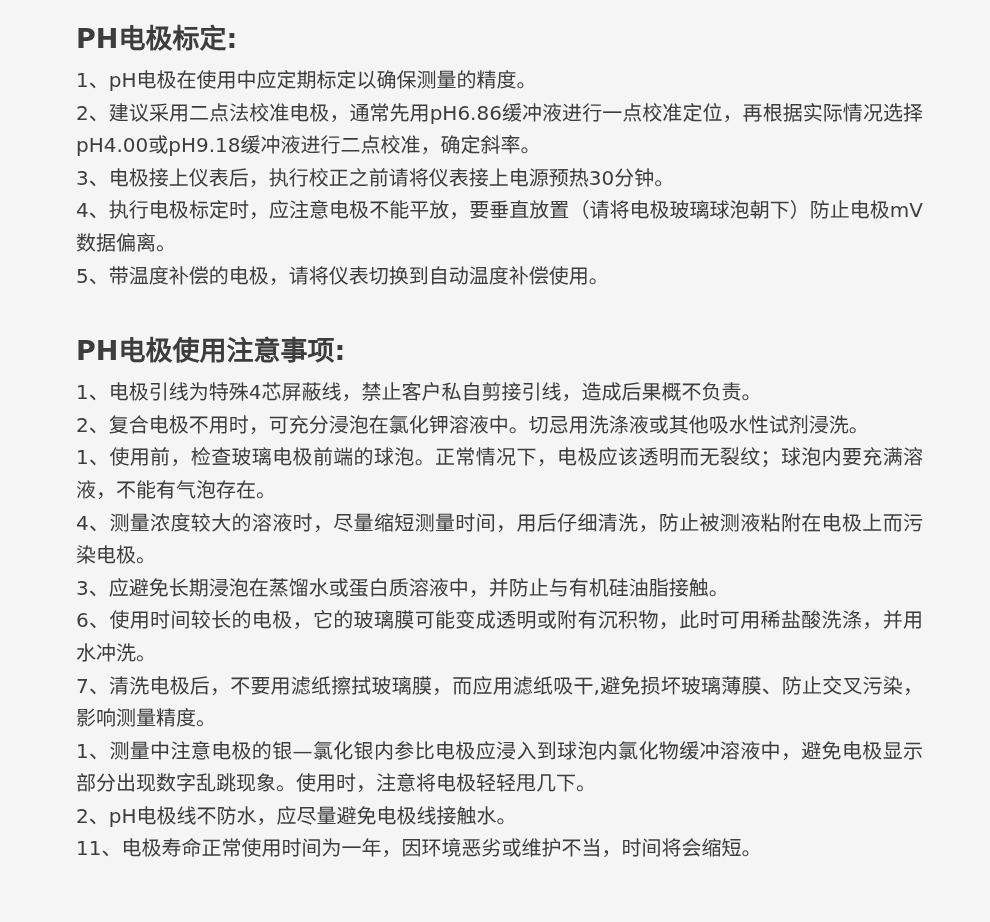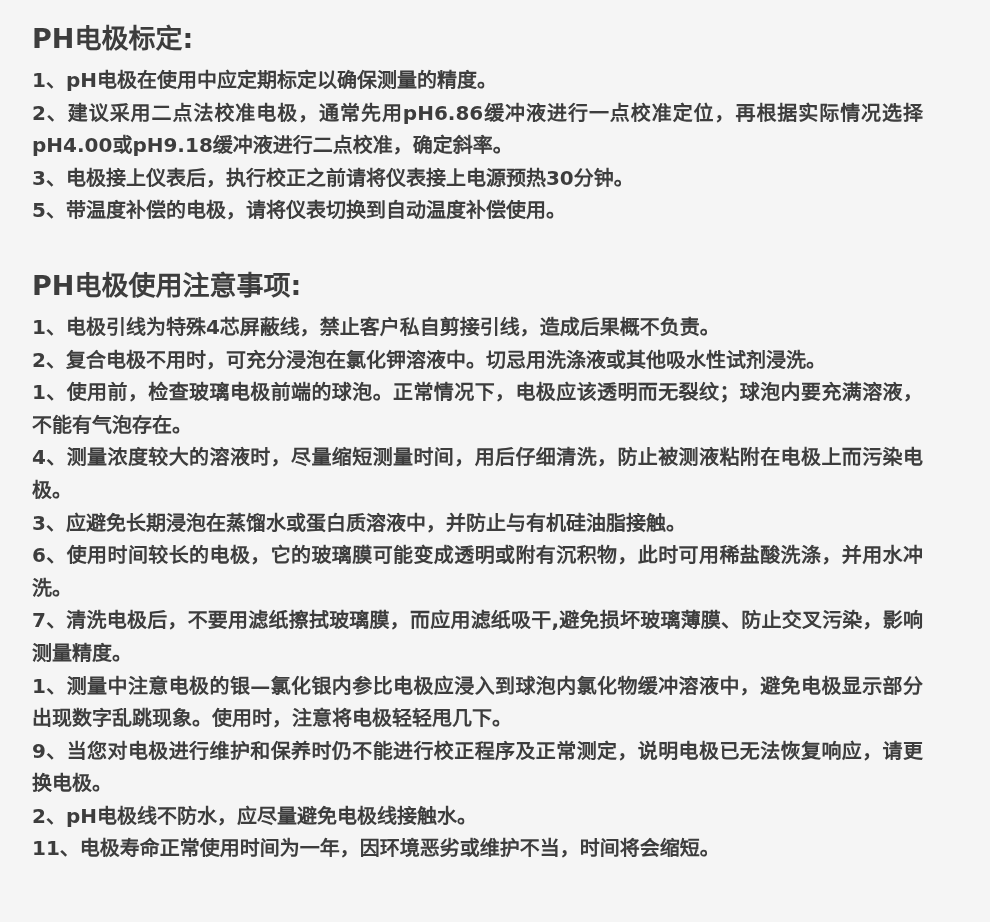--- a/index.html
+++ b/index.html
@@ -6,62 +6,62 @@
   html, body {
     width: 990px;
     height: 922px;
     background: #f5f5f5;
     font-family: "DejaVu Sans", "Liberation Sans", sans-serif;
     overflow: hidden;
   }
   .page {
     width: 990px;
     height: 922px;
-    padding: 21px 67px 0 32px;
+    padding: 21px 67px 0 76px;
   }
   .section-heading {
     font-size: 27px;
     font-weight: 700;
     color: #3d3d3d;
     line-height: 36px;
     margin-bottom: 7px;
   }
   .section + .section {
     margin-top: 41px;
   }
   .item {
     font-size: 20px;
-    font-weight: 700;
+    font-weight: 400;
     color: #3d3d3d;
     line-height: 32.6px;
     text-align: justify;
     text-justify: inter-ideograph;
   }
 </style>
 </head>
 <body>
 
 <div class="page">
 
   <div class="section">
     <div class="section-heading">PH电极标定:</div>
     <p class="item">1、pH电极在使用中应定期标定以确保测量的精度。</p>
     <p class="item">2、建议采用二点法校准电极，通常先用pH6.86缓冲液进行一点校准定位，再根据实际情况选择pH4.00或pH9.18缓冲液进行二点校准，确定斜率。</p>
     <p class="item">3、电极接上仪表后，执行校正之前请将仪表接上电源预热30分钟。</p>
+    <p class="item">4、执行电极标定时，应注意电极不能平放，要垂直放置（请将电极玻璃球泡朝下）防止电极mV数据偏离。</p>
     <p class="item">5、带温度补偿的电极，请将仪表切换到自动温度补偿使用。</p>
   </div>
 
   <div class="section">
     <div class="section-heading">PH电极使用注意事项:</div>
     <p class="item">1、电极引线为特殊4芯屏蔽线，禁止客户私自剪接引线，造成后果概不负责。</p>
     <p class="item">2、复合电极不用时，可充分浸泡在氯化钾溶液中。切忌用洗涤液或其他吸水性试剂浸洗。</p>
     <p class="item">1、使用前，检查玻璃电极前端的球泡。正常情况下，电极应该透明而无裂纹；球泡内要充满溶液，不能有气泡存在。</p>
     <p class="item">4、测量浓度较大的溶液时，尽量缩短测量时间，用后仔细清洗，防止被测液粘附在电极上而污染电极。</p>
     <p class="item">3、应避免长期浸泡在蒸馏水或蛋白质溶液中，并防止与有机硅油脂接触。</p>
     <p class="item">6、使用时间较长的电极，它的玻璃膜可能变成透明或附有沉积物，此时可用稀盐酸洗涤，并用水冲洗。</p>
     <p class="item">7、清洗电极后，不要用滤纸擦拭玻璃膜，而应用滤纸吸干,避免损坏玻璃薄膜、防止交叉污染，影响测量精度。</p>
     <p class="item">1、测量中注意电极的银—氯化银内参比电极应浸入到球泡内氯化物缓冲溶液中，避免电极显示部分出现数字乱跳现象。使用时，注意将电极轻轻甩几下。</p>
-    <p class="item">9、当您对电极进行维护和保养时仍不能进行校正程序及正常测定，说明电极已无法恢复响应，请更换电极。</p>
     <p class="item">2、pH电极线不防水，应尽量避免电极线接触水。</p>
     <p class="item">11、电极寿命正常使用时间为一年，因环境恶劣或维护不当，时间将会缩短。</p>
   </div>
 
 </div>
 
 </body></html>

